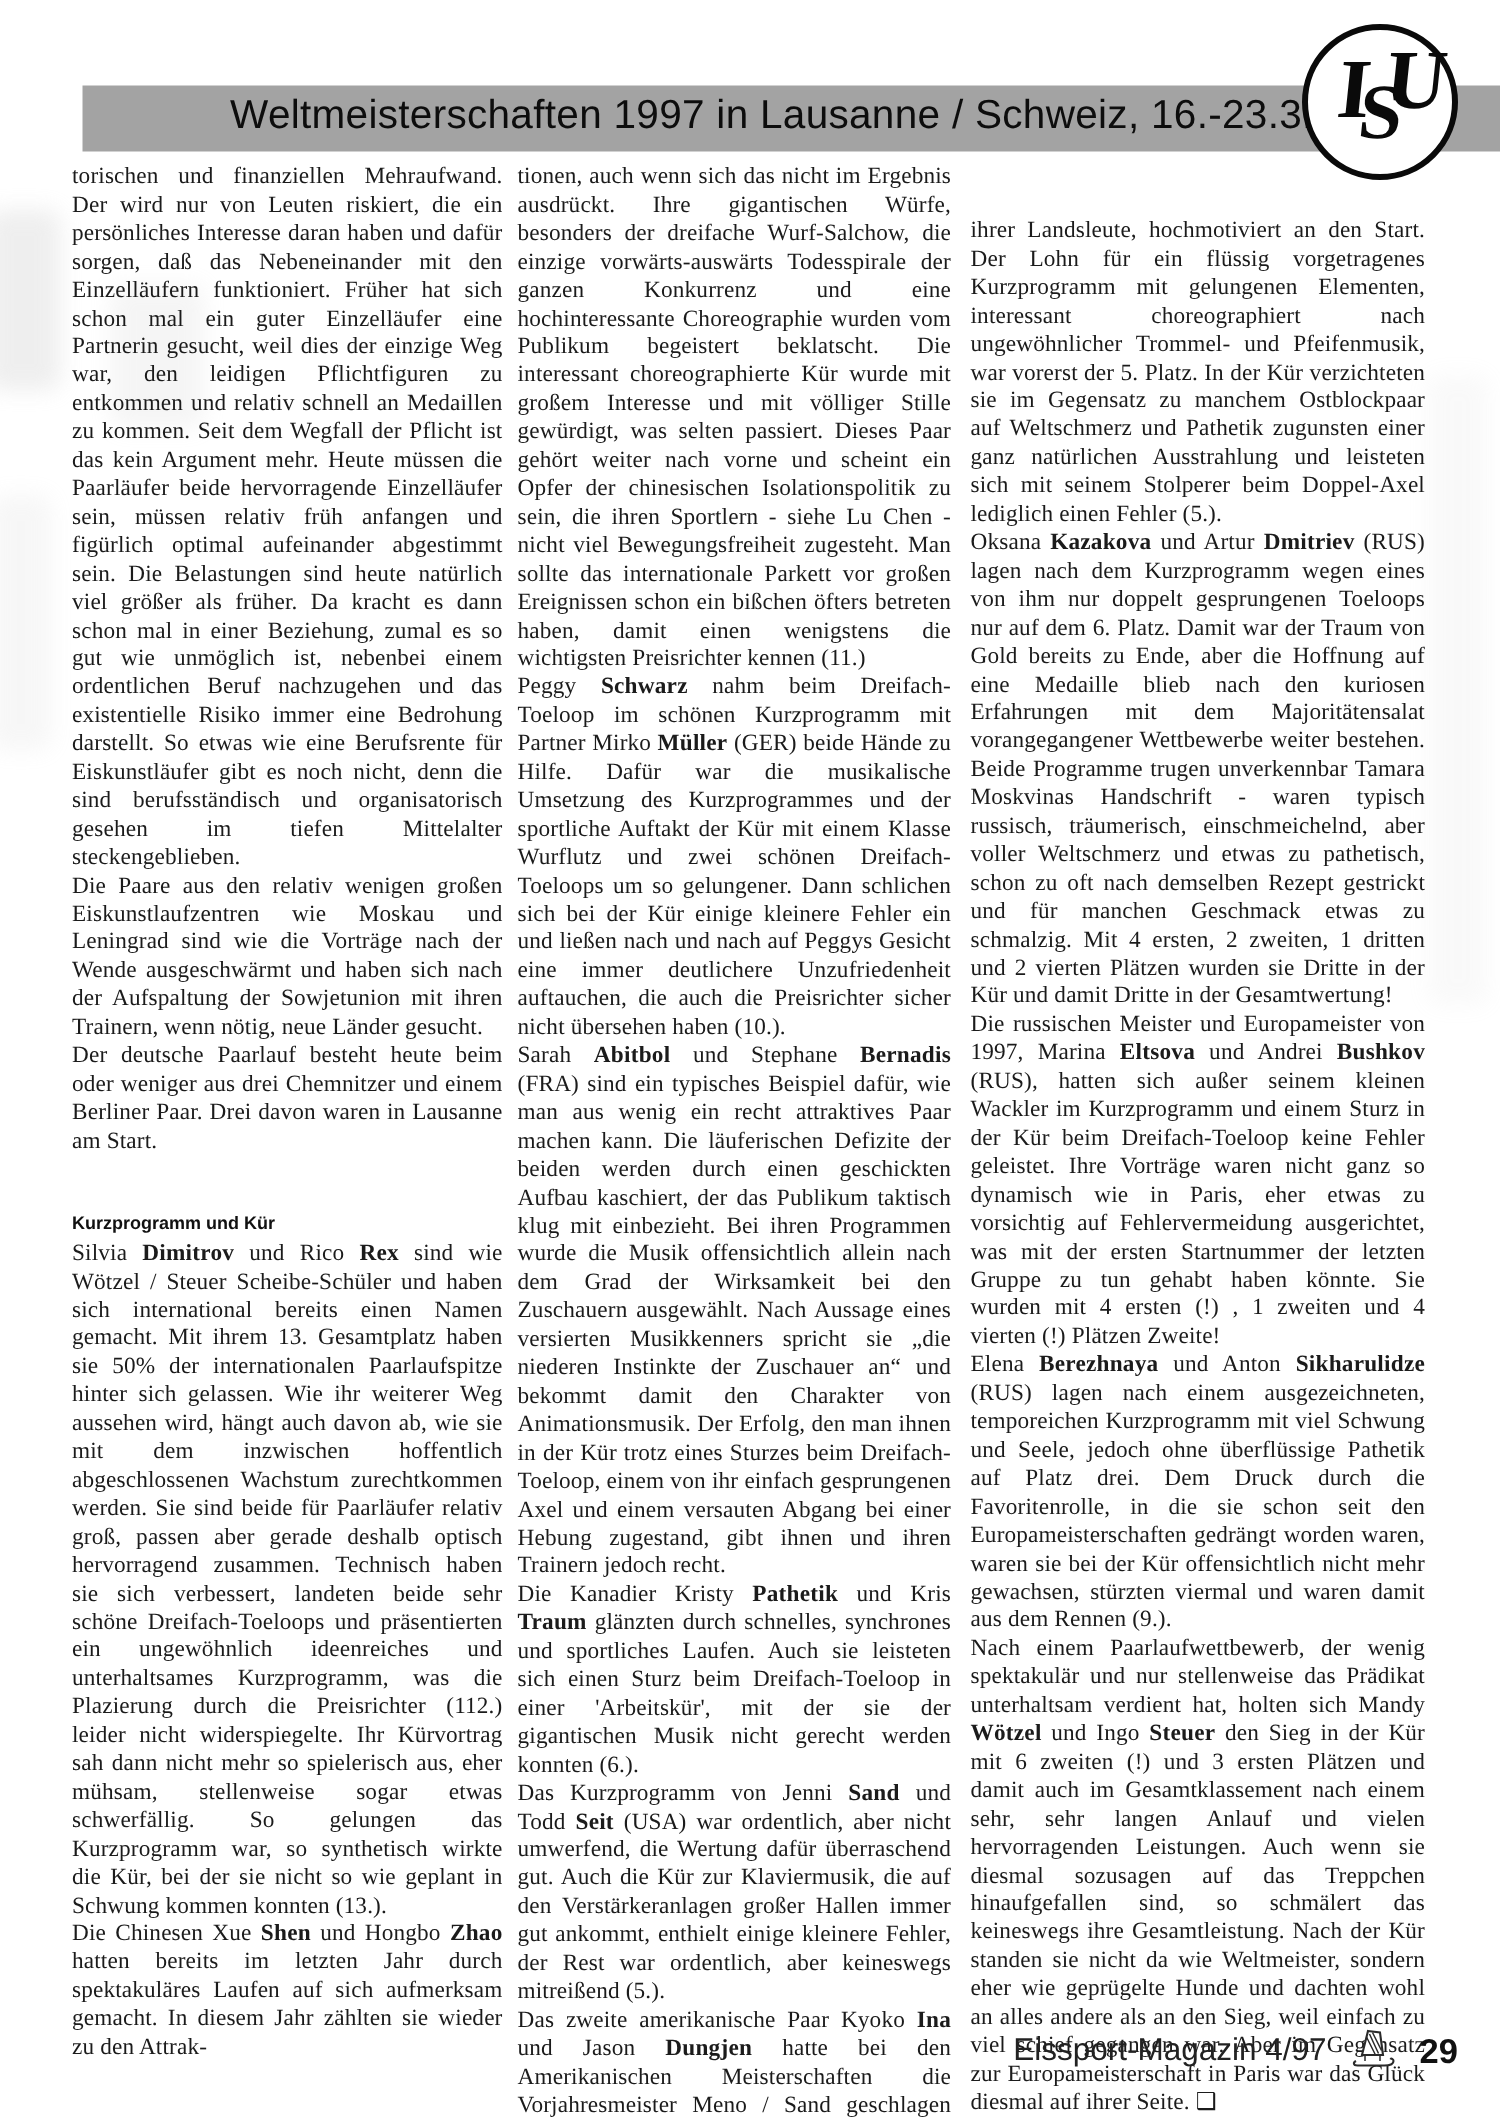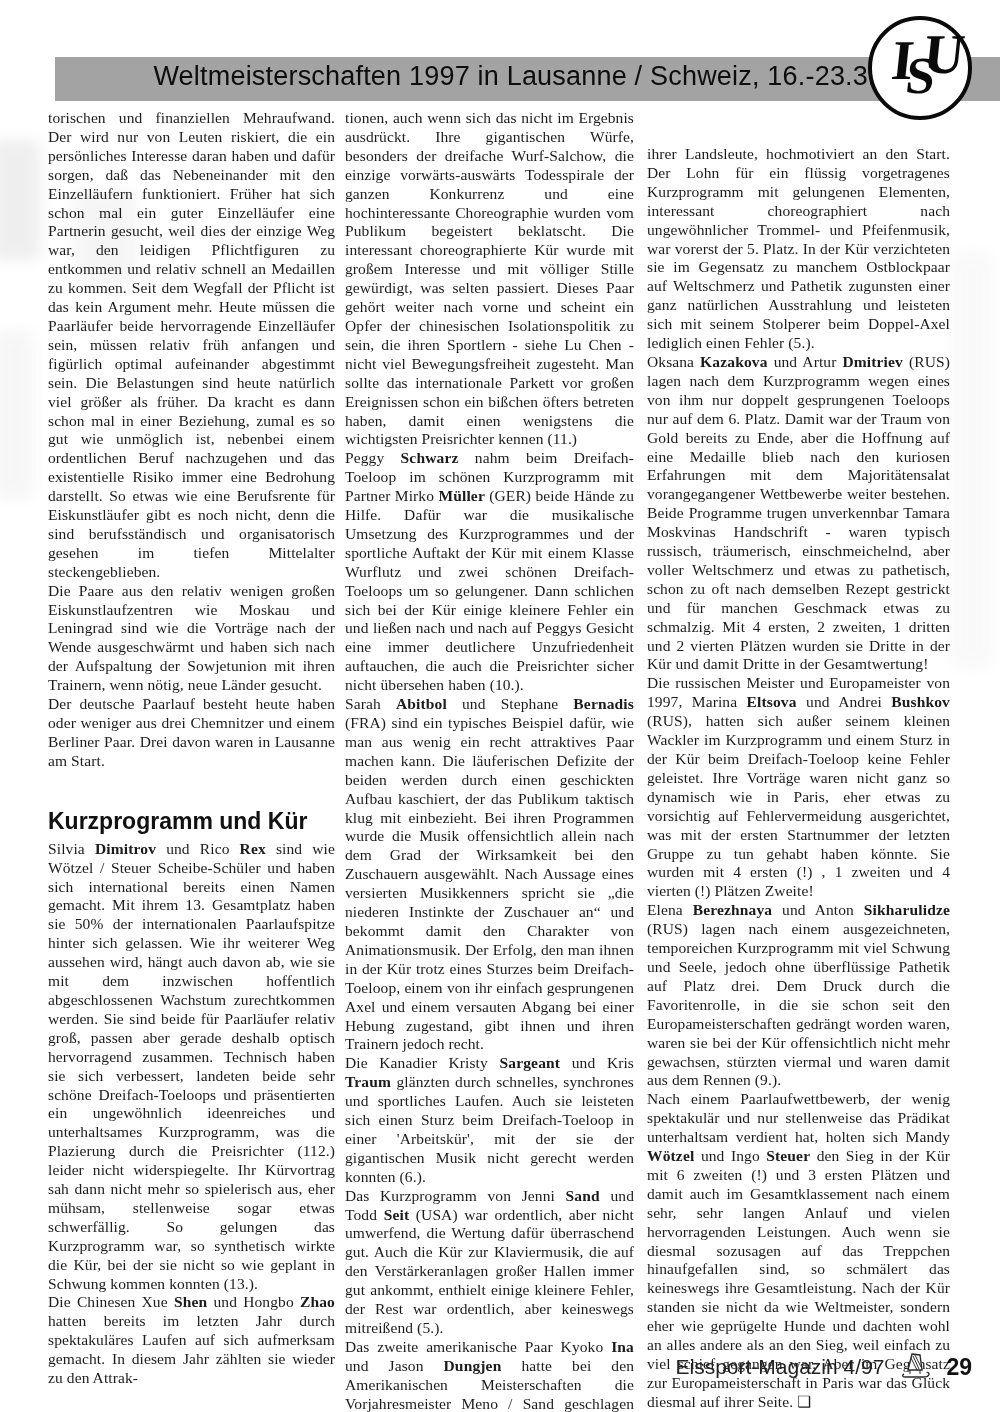--- a/index.html
+++ b/index.html
@@ -77,21 +77,21 @@
     margin: 0;
     font-size: 15.5px;
     line-height: 18.9px;
     text-align: justify;
     letter-spacing: 0.1px;
   }
   .col p b { letter-spacing: 0.15px; }
   .col h3 {
     margin: 37px 0 5px 0;
     font-family: "Liberation Sans", sans-serif;
-    font-size: 23px;
+    font-size: 12px;
     font-weight: bold;
     color: #111111;
   }
 
   .footer {
     position: absolute;
     left: 620px; top: 1352px;
     width: 352px;
     display: flex;
     align-items: center;
@@ -119,30 +119,30 @@
 
   <div class="isu-logo">
     <span class="isu-letter-i">I</span>
     <span class="isu-letter-s">S</span>
     <span class="isu-letter-u">U</span>
   </div>
 
   <div class="col col-1">
       <p>torischen und finanziellen Mehraufwand. Der wird nur von Leuten riskiert, die ein persönliches Interesse daran haben und dafür sorgen, daß das Nebeneinander mit den Einzelläufern funktioniert. Früher hat sich schon mal ein guter Einzelläufer eine Partnerin gesucht, weil dies der einzige Weg war, den leidigen Pflichtfiguren zu entkommen und relativ schnell an Medaillen zu kommen. Seit dem Wegfall der Pflicht ist das kein Argument mehr. Heute müssen die Paarläufer beide hervorragende Einzelläufer sein, müssen relativ früh anfangen und figürlich optimal aufeinander abgestimmt sein. Die Belastungen sind heute natürlich viel größer als früher. Da kracht es dann schon mal in einer Beziehung, zumal es so gut wie unmöglich ist, nebenbei einem ordentlichen Beruf nachzugehen und das existentielle Risiko immer eine Bedrohung darstellt. So etwas wie eine Berufsrente für Eiskunstläufer gibt es noch nicht, denn die sind berufsständisch und organisatorisch gesehen im tiefen Mittelalter steckengeblieben.</p>
       <p>Die Paare aus den relativ wenigen großen Eiskunstlaufzentren wie Moskau und Leningrad sind wie die Vorträge nach der Wende ausgeschwärmt und haben sich nach der Aufspaltung der Sowjetunion mit ihren Trainern, wenn nötig, neue Länder gesucht.</p>
-      <p>Der deutsche Paarlauf besteht heute haben oder weniger aus drei Chemnitzer und einem Berliner Paar. Drei davon waren in Lausanne am Start.</p>
+      <p>Der deutsche Paarlauf besteht heute beim oder weniger aus drei Chemnitzer und einem Berliner Paar. Drei davon waren in Lausanne am Start.</p>
       <h3>Kurzprogramm und Kür</h3>
       <p>Silvia <b>Dimitrov</b> und Rico <b>Rex</b> sind wie Wötzel / Steuer Scheibe-Schüler und haben sich international bereits einen Namen gemacht. Mit ihrem 13. Gesamtplatz haben sie 50% der internationalen Paarlaufspitze hinter sich gelassen. Wie ihr weiterer Weg aussehen wird, hängt auch davon ab, wie sie mit dem inzwischen hoffentlich abgeschlossenen Wachstum zurechtkommen werden. Sie sind beide für Paarläufer relativ groß, passen aber gerade deshalb optisch hervorragend zusammen. Technisch haben sie sich verbessert, landeten beide sehr schöne Dreifach-Toeloops und präsentierten ein ungewöhnlich ideenreiches und unterhaltsames Kurzprogramm, was die Plazierung durch die Preisrichter (112.) leider nicht widerspiegelte. Ihr Kürvortrag sah dann nicht mehr so spielerisch aus, eher mühsam, stellenweise sogar etwas schwerfällig. So gelungen das Kurzprogramm war, so synthetisch wirkte die Kür, bei der sie nicht so wie geplant in Schwung kommen konnten (13.).</p>
       <p>Die Chinesen Xue <b>Shen</b> und Hongbo <b>Zhao</b> hatten bereits im letzten Jahr durch spektakuläres Laufen auf sich aufmerksam gemacht. In diesem Jahr zählten sie wieder zu den Attrak-</p>
     </div>
   <div class="col col-2">
       <p>tionen, auch wenn sich das nicht im Ergebnis ausdrückt. Ihre gigantischen Würfe, besonders der dreifache Wurf-Salchow, die einzige vorwärts-auswärts Todesspirale der ganzen Konkurrenz und eine hochinteressante Choreographie wurden vom Publikum begeistert beklatscht. Die interessant choreographierte Kür wurde mit großem Interesse und mit völliger Stille gewürdigt, was selten passiert. Dieses Paar gehört weiter nach vorne und scheint ein Opfer der chinesischen Isolationspolitik zu sein, die ihren Sportlern - siehe Lu Chen - nicht viel Bewegungsfreiheit zugesteht. Man sollte das internationale Parkett vor großen Ereignissen schon ein bißchen öfters betreten haben, damit einen wenigstens die wichtigsten Preisrichter kennen (11.)</p>
       <p>Peggy <b>Schwarz</b> nahm beim Dreifach-Toeloop im schönen Kurzprogramm mit Partner Mirko <b>Müller</b> (GER) beide Hände zu Hilfe. Dafür war die musikalische Umsetzung des Kurzprogrammes und der sportliche Auftakt der Kür mit einem Klasse Wurflutz und zwei schönen Dreifach-Toeloops um so gelungener. Dann schlichen sich bei der Kür einige kleinere Fehler ein und ließen nach und nach auf Peggys Gesicht eine immer deutlichere Unzufriedenheit auftauchen, die auch die Preisrichter sicher nicht übersehen haben (10.).</p>
       <p>Sarah <b>Abitbol</b> und Stephane <b>Bernadis</b> (FRA) sind ein typisches Beispiel dafür, wie man aus wenig ein recht attraktives Paar machen kann. Die läuferischen Defizite der beiden werden durch einen geschickten Aufbau kaschiert, der das Publikum taktisch klug mit einbezieht. Bei ihren Programmen wurde die Musik offensichtlich allein nach dem Grad der Wirksamkeit bei den Zuschauern ausgewählt. Nach Aussage eines versierten Musikkenners spricht sie „die niederen Instinkte der Zuschauer an“ und bekommt damit den Charakter von Animationsmusik. Der Erfolg, den man ihnen in der Kür trotz eines Sturzes beim Dreifach-Toeloop, einem von ihr einfach gesprungenen Axel und einem versauten Abgang bei einer Hebung zugestand, gibt ihnen und ihren Trainern jedoch recht.</p>
-      <p>Die Kanadier Kristy <b>Sargeant</b> und Kris <b>Traum</b> glänzten durch schnelles, synchrones und sportliches Laufen. Auch sie leisteten sich einen Sturz beim Dreifach-Toeloop in einer 'Arbeitskür', mit der sie der gigantischen Musik nicht gerecht werden konnten (6.).</p>
+      <p>Die Kanadier Kristy <b>Pathetik</b> und Kris <b>Traum</b> glänzten durch schnelles, synchrones und sportliches Laufen. Auch sie leisteten sich einen Sturz beim Dreifach-Toeloop in einer 'Arbeitskür', mit der sie der gigantischen Musik nicht gerecht werden konnten (6.).</p>
       <p>Das Kurzprogramm von Jenni <b>Sand</b> und Todd <b>Seit</b> (USA) war ordentlich, aber nicht umwerfend, die Wertung dafür überraschend gut. Auch die Kür zur Klaviermusik, die auf den Verstärkeranlagen großer Hallen immer gut ankommt, enthielt einige kleinere Fehler, der Rest war ordentlich, aber keineswegs mitreißend (5.).</p>
       <p>Das zweite amerikanische Paar Kyoko <b>Ina</b> und Jason <b>Dungjen</b> hatte bei den Amerikanischen Meisterschaften die Vorjahresmeister Meno / Sand geschlagen und ging in Lausanne, unterstützt von den Anfeuerungsrufen</p>
     </div>
   <div class="col col-3">
       <p>ihrer Landsleute, hochmotiviert an den Start. Der Lohn für ein flüssig vorgetragenes Kurzprogramm mit gelungenen Elementen, interessant choreographiert nach ungewöhnlicher Trommel- und Pfeifenmusik, war vorerst der 5. Platz. In der Kür verzichteten sie im Gegensatz zu manchem Ostblockpaar auf Weltschmerz und Pathetik zugunsten einer ganz natürlichen Ausstrahlung und leisteten sich mit seinem Stolperer beim Doppel-Axel lediglich einen Fehler (5.).</p>
       <p>Oksana <b>Kazakova</b> und Artur <b>Dmitriev</b> (RUS) lagen nach dem Kurzprogramm wegen eines von ihm nur doppelt  gesprungenen Toeloops nur auf dem 6. Platz. Damit war der Traum von Gold bereits zu Ende, aber die Hoffnung auf eine Medaille blieb nach den kuriosen Erfahrungen mit dem Majoritätensalat vorangegangener Wettbewerbe weiter bestehen. Beide Programme trugen unverkennbar Tamara Moskvinas Handschrift - waren typisch russisch, träumerisch, einschmeichelnd, aber voller Weltschmerz und etwas zu pathetisch, schon zu oft nach demselben Rezept gestrickt und für manchen Geschmack etwas zu schmalzig. Mit 4 ersten, 2 zweiten, 1 dritten und 2 vierten Plätzen wurden sie Dritte in der Kür und damit Dritte in der Gesamtwertung!</p>
       <p>Die russischen Meister und Europameister von 1997, Marina <b>Eltsova</b> und Andrei <b>Bushkov</b> (RUS), hatten sich außer seinem kleinen Wackler im Kurzprogramm und einem Sturz in der Kür beim Dreifach-Toeloop keine Fehler geleistet. Ihre Vorträge waren nicht ganz so dynamisch wie in Paris, eher etwas zu vorsichtig auf Fehlervermeidung ausgerichtet, was mit der ersten Startnummer der letzten Gruppe zu tun gehabt haben könnte. Sie wurden mit 4 ersten (!) , 1 zweiten und 4 vierten (!) Plätzen Zweite!</p>
       <p>Elena <b>Berezhnaya</b> und Anton <b>Sikharulidze</b> (RUS) lagen nach einem ausgezeichneten, temporeichen Kurzprogramm mit viel Schwung und Seele, jedoch ohne überflüssige Pathetik auf Platz drei. Dem Druck durch die Favoritenrolle, in die sie schon seit den Europameisterschaften gedrängt worden waren, waren sie bei der Kür offensichtlich nicht mehr gewachsen, stürzten viermal und waren damit aus dem Rennen (9.).</p>
       <p>Nach einem Paarlaufwettbewerb, der wenig spektakulär und nur stellenweise das Prädikat unterhaltsam verdient hat, holten sich Mandy <b>Wötzel</b> und Ingo <b>Steuer</b> den Sieg in der Kür mit 6 zweiten (!) und 3 ersten Plätzen und damit auch im Gesamtklassement nach einem sehr, sehr langen Anlauf und vielen hervorragenden Leistungen. Auch wenn sie diesmal sozusagen auf das Treppchen hinaufgefallen sind, so schmälert das keineswegs ihre Gesamtleistung. Nach der Kür standen sie nicht da wie Weltmeister, sondern eher wie geprügelte Hunde und dachten wohl an alles andere als an den Sieg, weil einfach zu viel schief gegangen war. Aber im Gegensatz zur Europameisterschaft in Paris war das Glück diesmal auf ihrer Seite.   ❑</p>
     </div>

